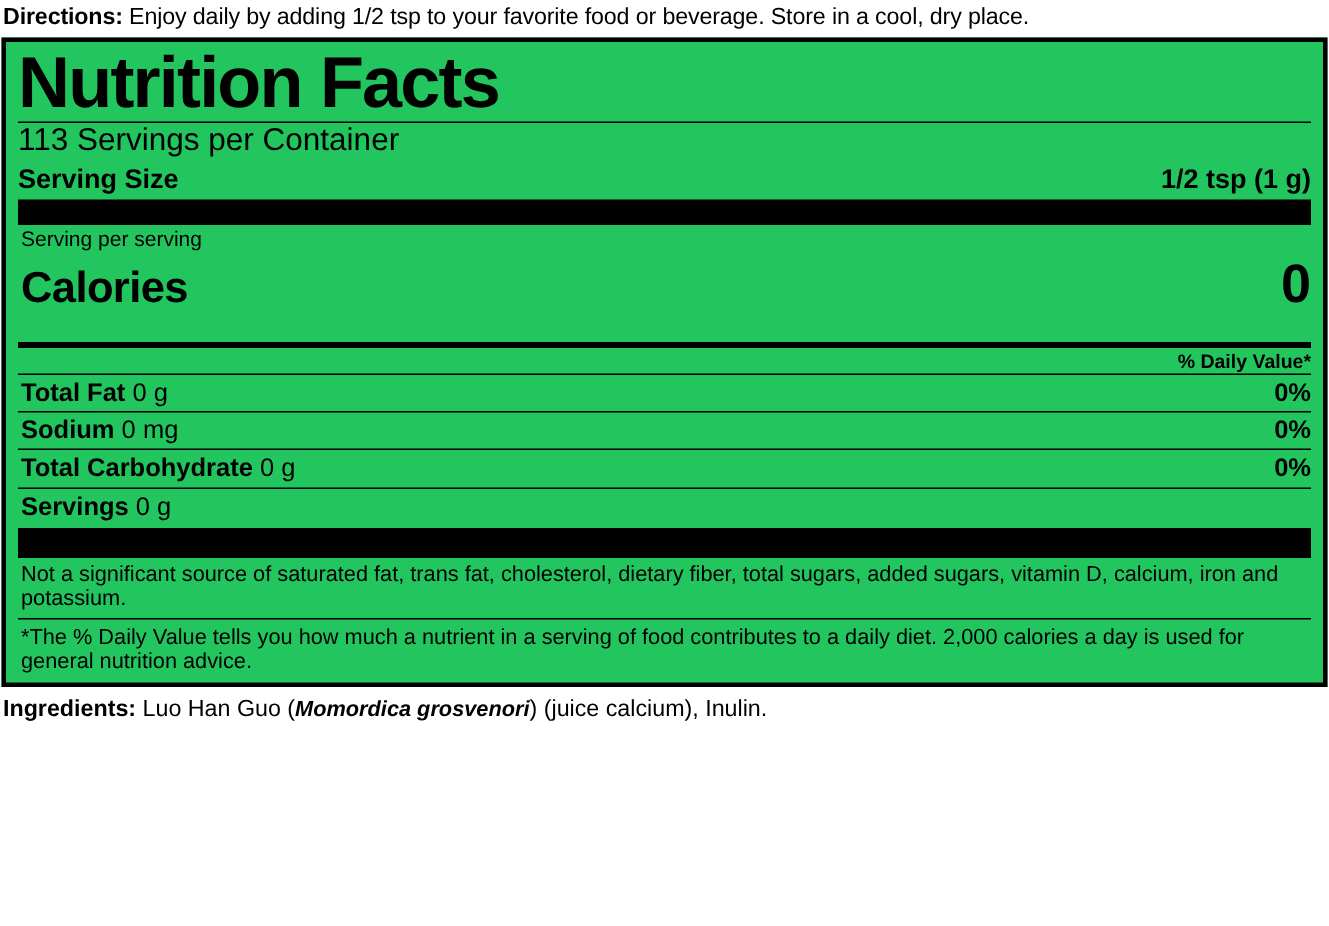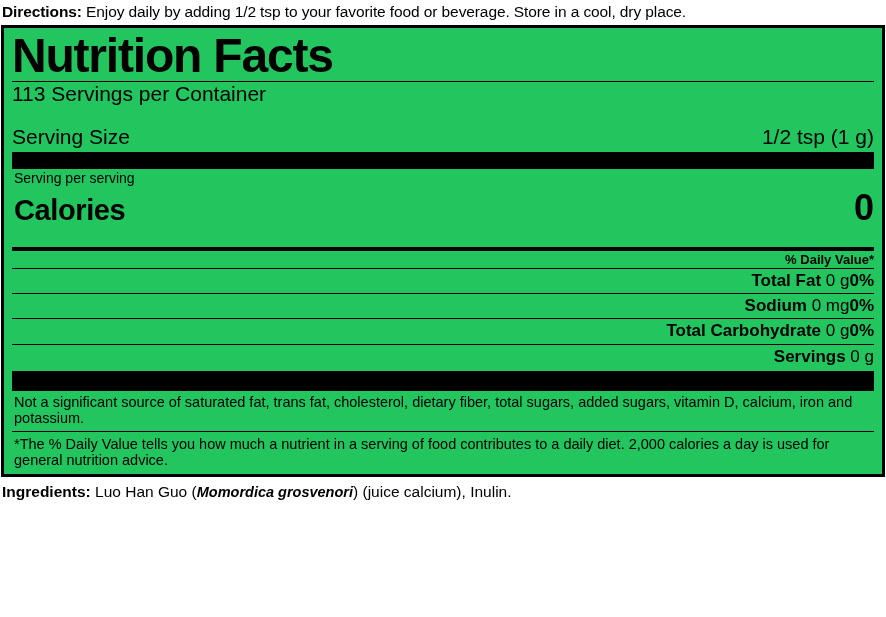--- a/index.html
+++ b/index.html
@@ -70,24 +70,23 @@
     padding-bottom: 2px;
   }
 
   .row {
     display: flex;
     justify-content: space-between;
     align-items: baseline;
   }
 
   .serving-size {
-    font-size: 21px;
-    font-weight: normal;
+    font-size: 18px;
+    font-weight: bold;
     padding: 1px 0 2px 0;
-    margin-top: 16px;
   }
 
   .amount-per {
     font-size: 14px;
     padding: 2px 0 0 2px;
     line-height: 1.1;
   }
 
   .calories-row {
     padding: 0 0 18px 2px;
@@ -104,21 +103,21 @@
 
   .dv-header {
     text-align: right;
     font-size: 13px;
     font-weight: bold;
     padding: 1px 0 1px 0;
   }
 
   .nutrient {
     display: flex;
-    justify-content: flex-end;
+    justify-content: space-between;
     align-items: baseline;
     font-size: 17px;
     padding: 2px 0 2px 2px;
     line-height: 1.2;
   }
   .nutrient .name { font-weight: bold; }
   .nutrient .amt  { font-weight: normal; }
   .nutrient .pct  { font-weight: bold; }
 
   .footnote {

